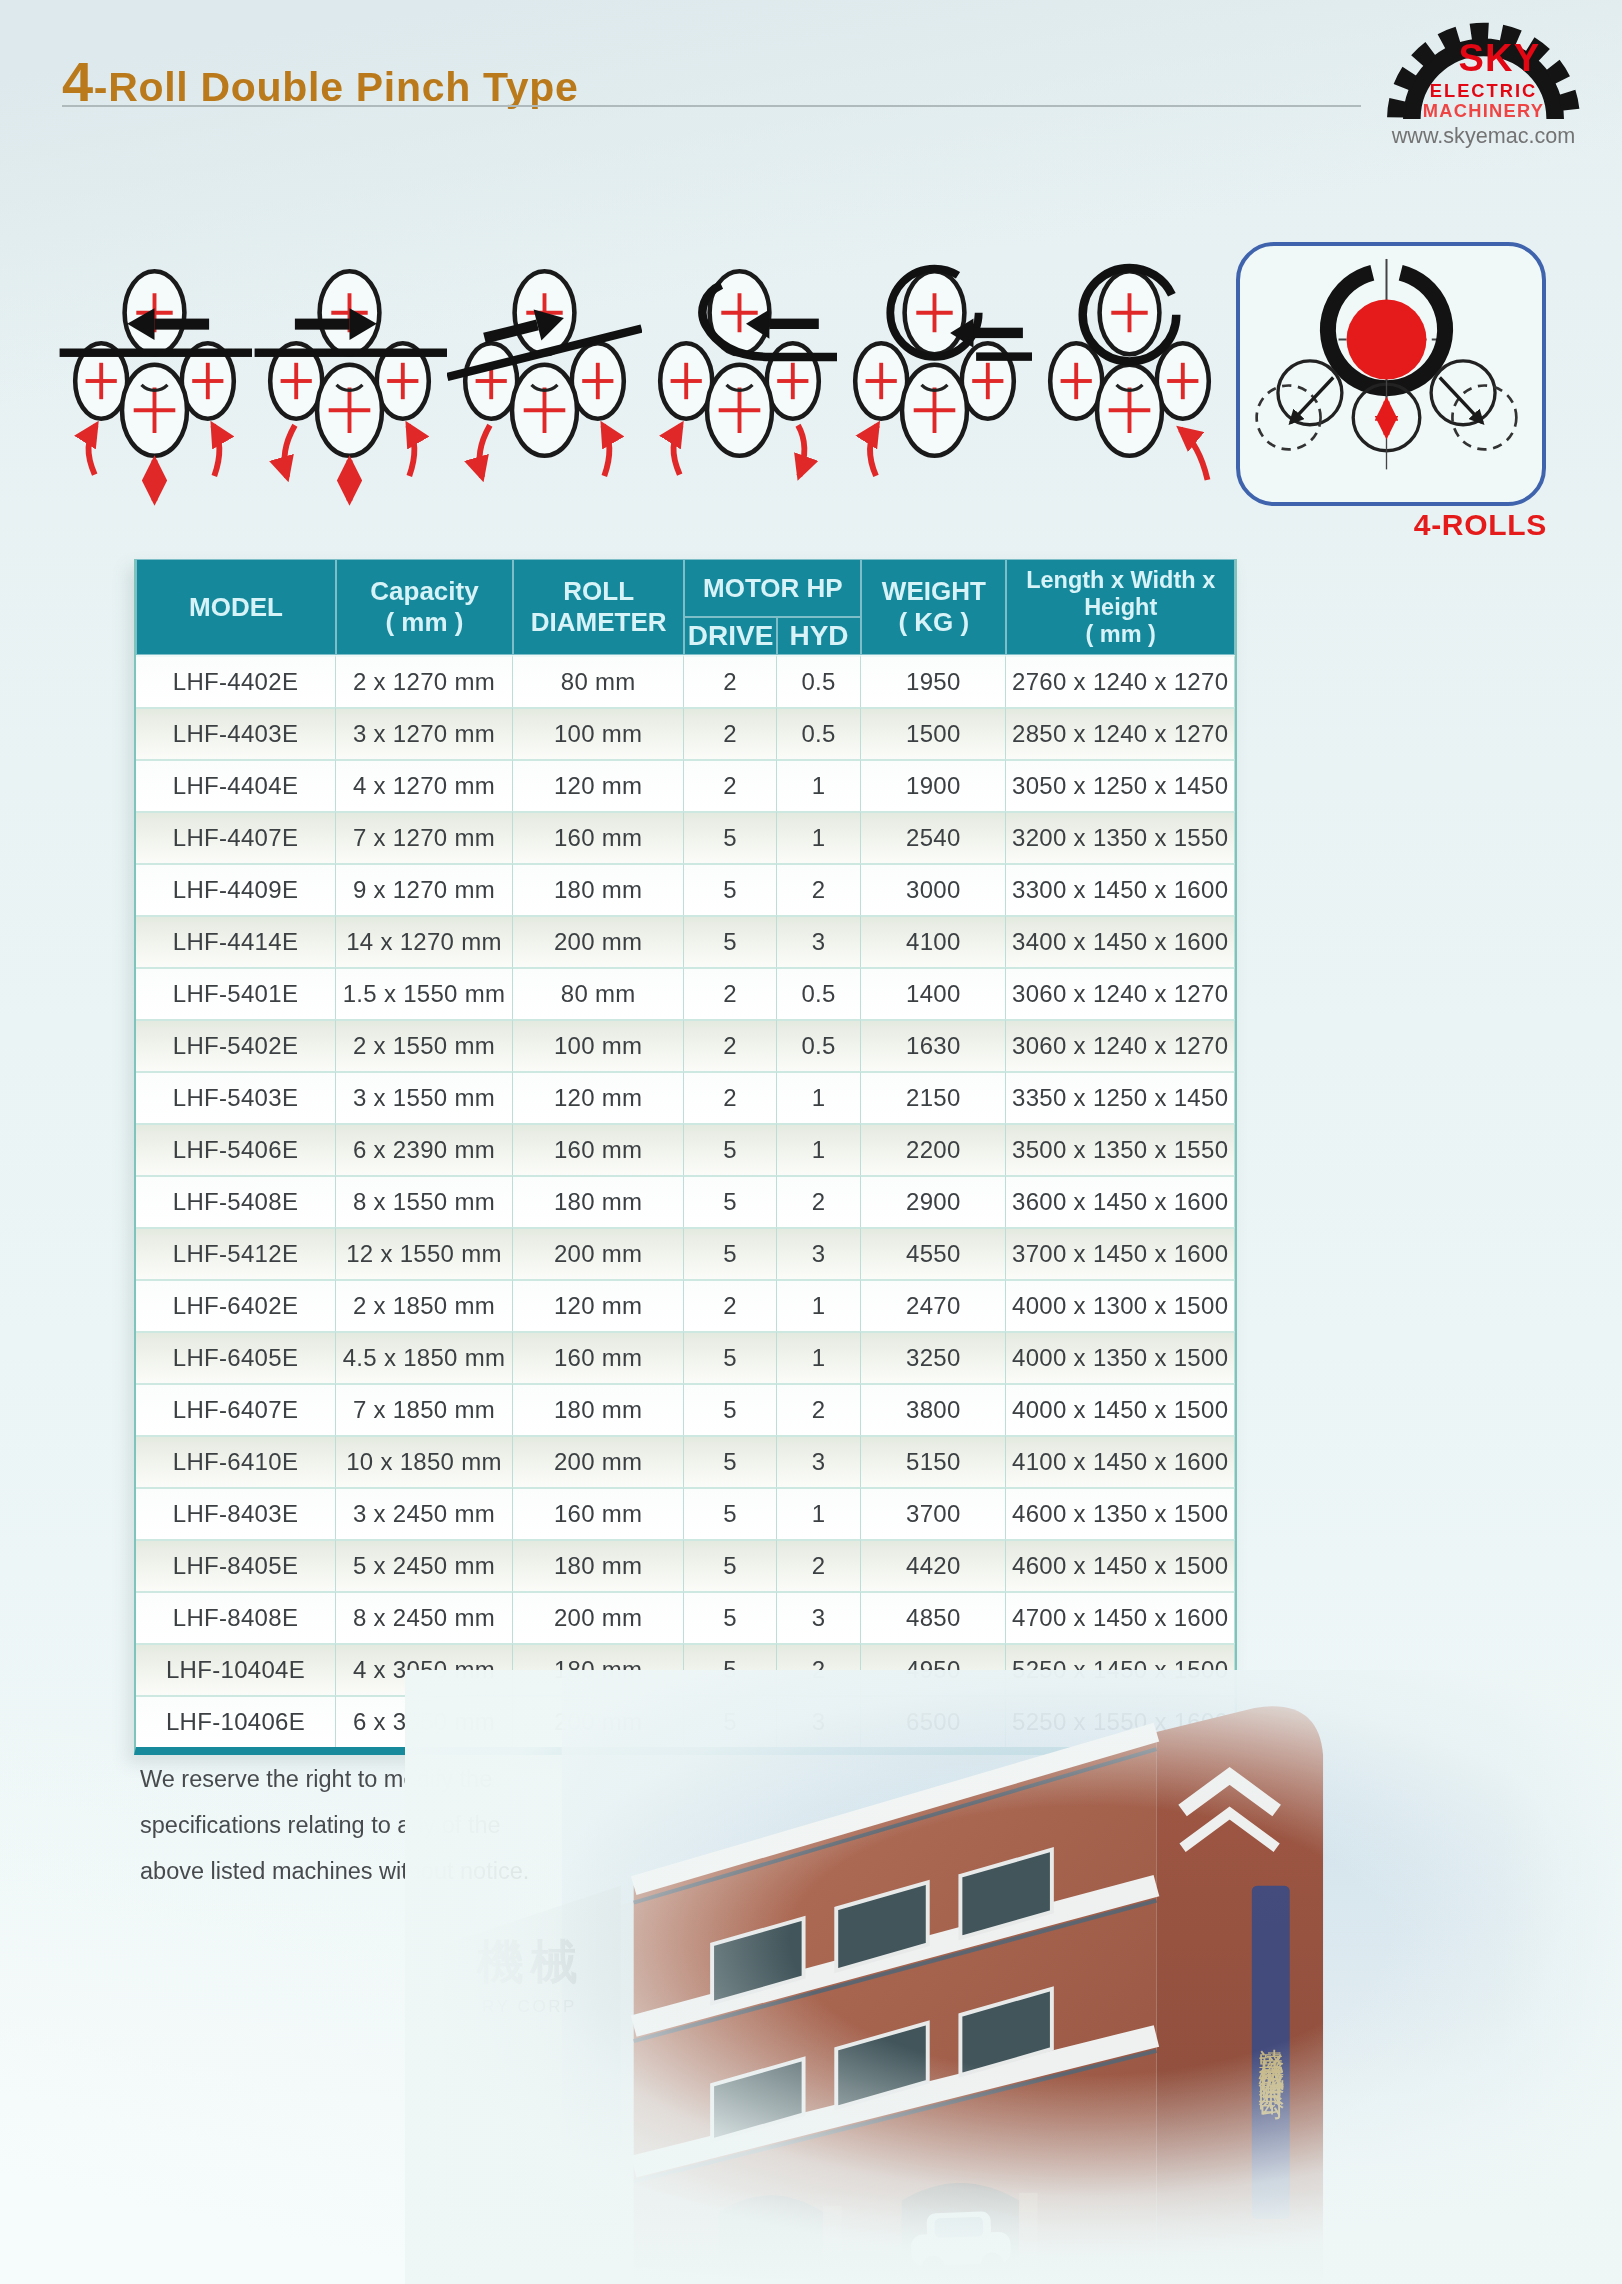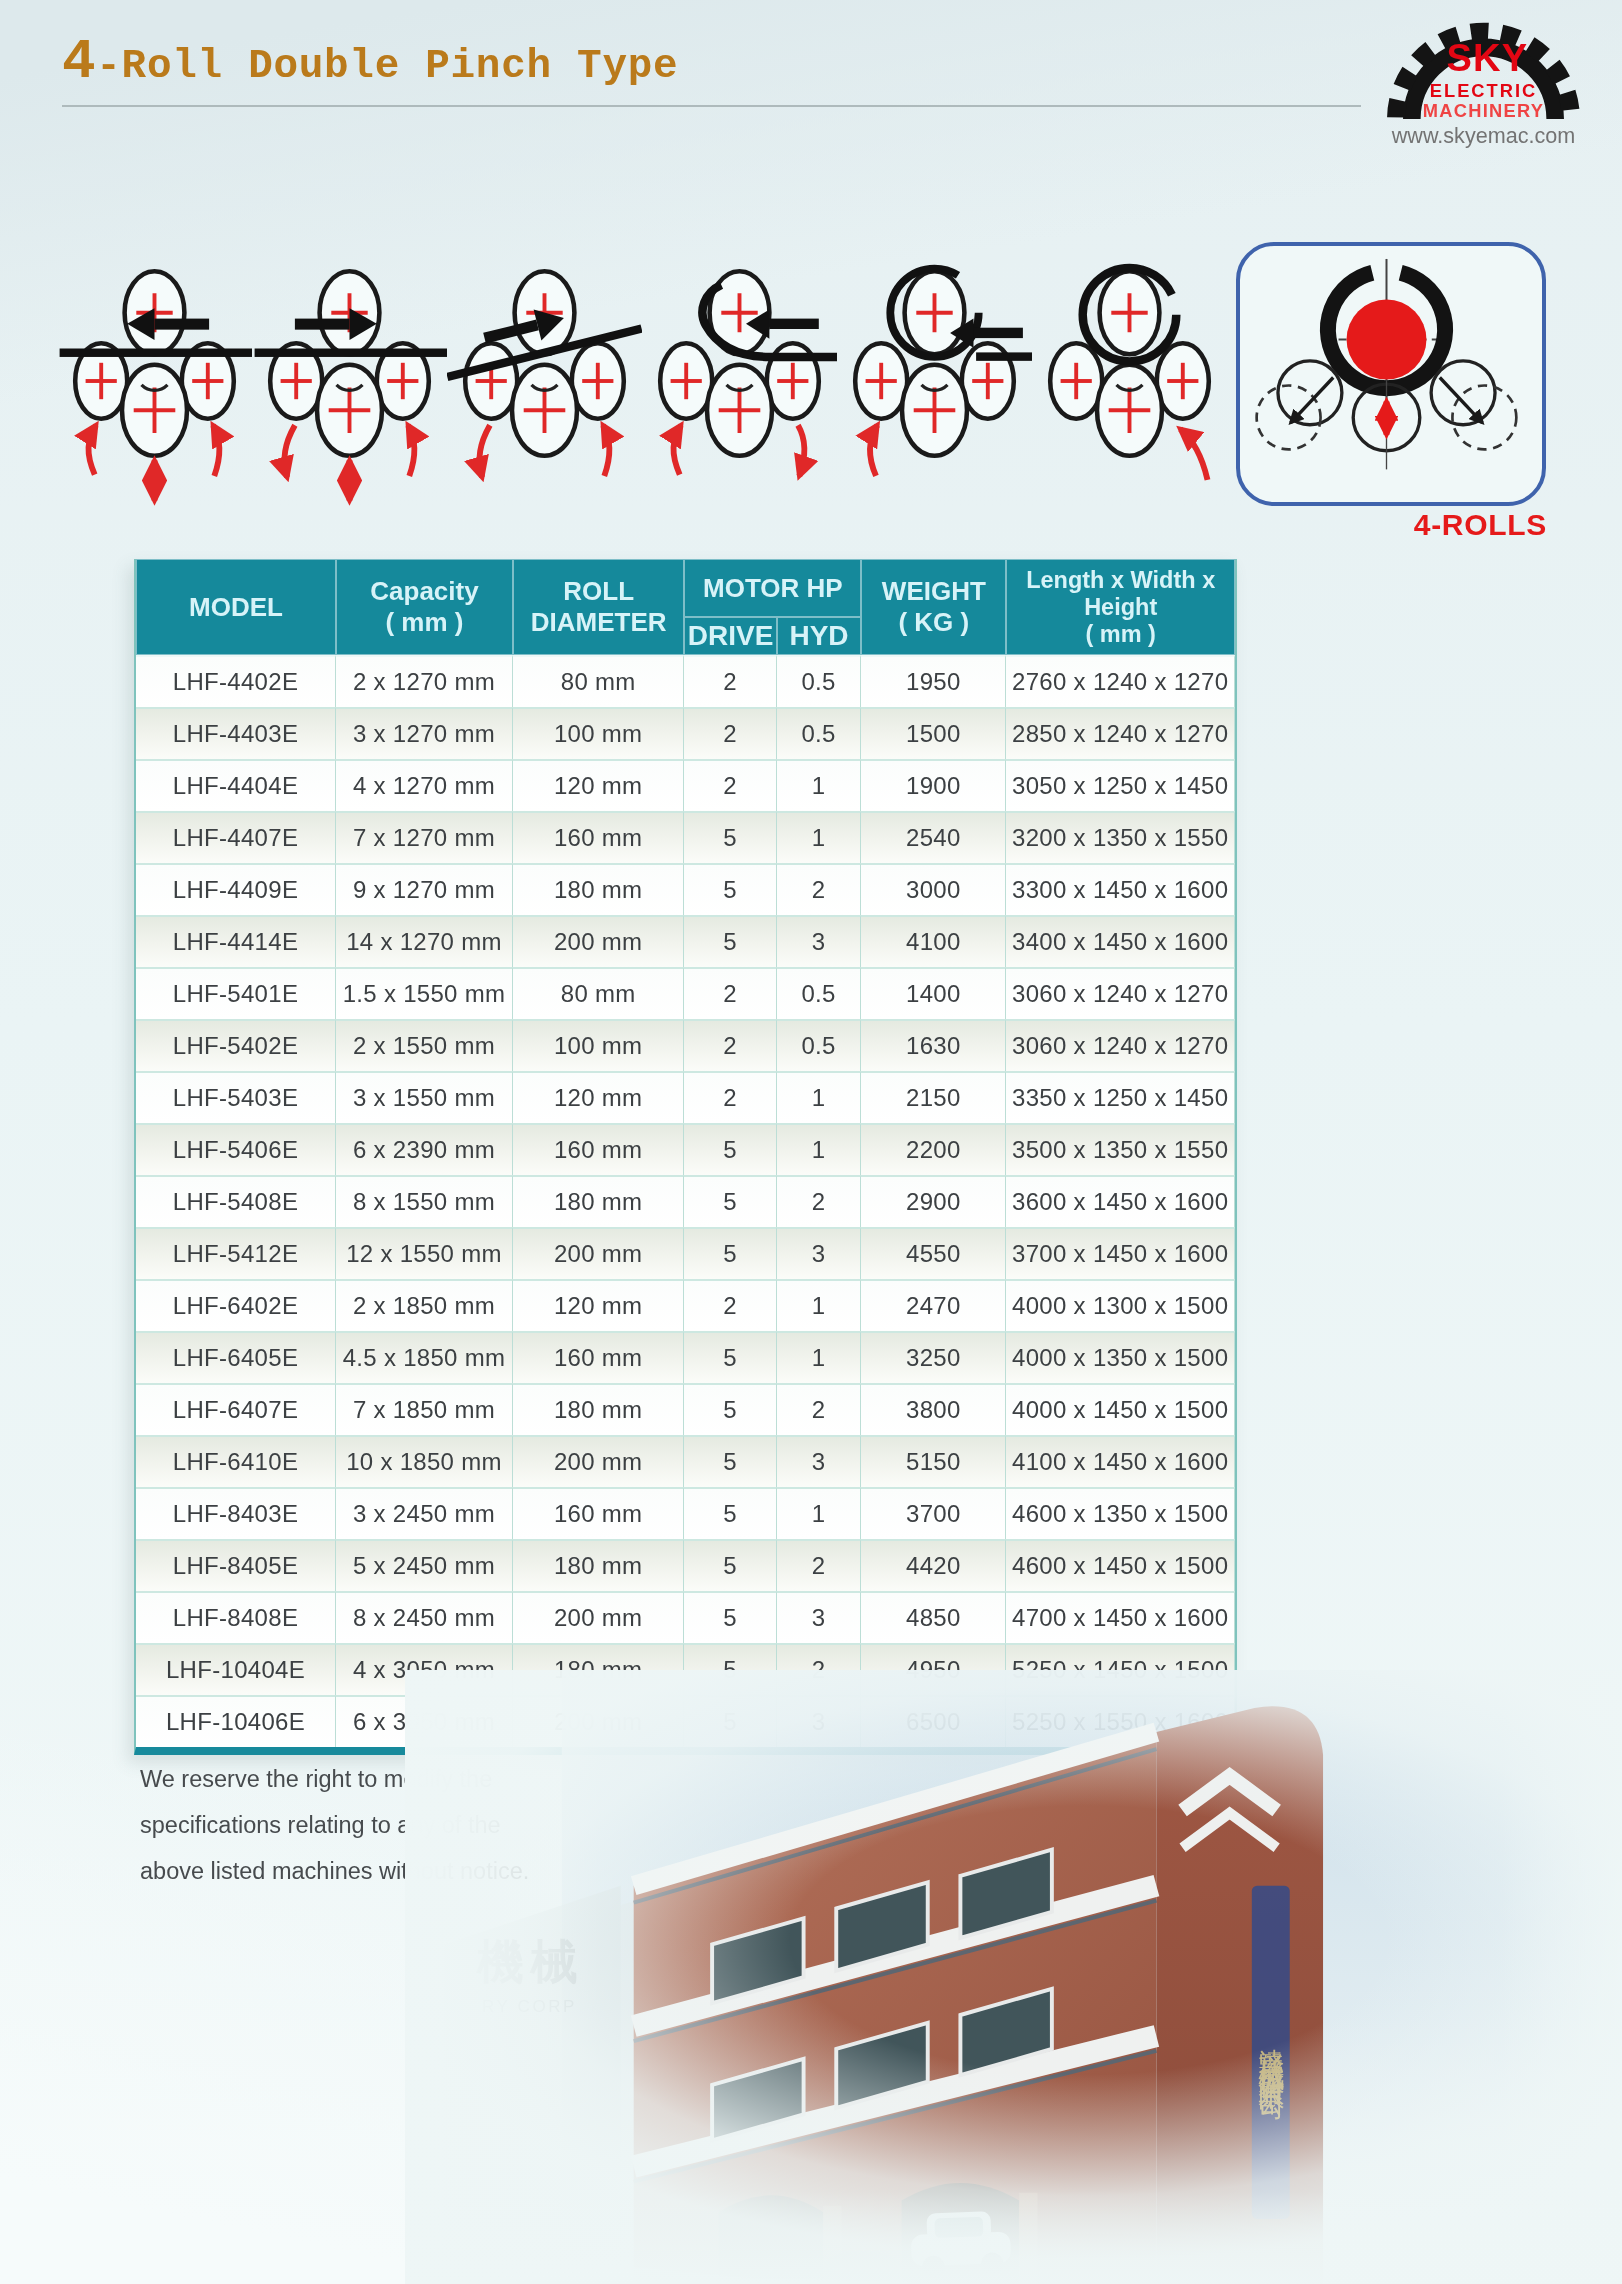--- a/index.html
+++ b/index.html
@@ -5,27 +5,27 @@
   html,body{margin:0;padding:0;}
   body{
     width:1623px;height:2284px;position:relative;overflow:hidden;
     font-family:"Liberation Sans", sans-serif;
     background:linear-gradient(180deg,#e6f0f2 0%,#eaf4f5 45%,#f1f8f8 100%);
   }
   .bg-band{position:absolute;inset:0;pointer-events:none;
     background:linear-gradient(171deg,#dde9ec 3%,rgba(221,233,236,0) 16%),
                linear-gradient(12deg,#f6fbfb 4%,rgba(246,251,251,0) 22%);}
   
-  .title{position:absolute;left:62px;top:30px;color:#ba7a1b;font-weight:bold;white-space:nowrap;font-family:Liberation Mono, monospace;}
+  .title{position:absolute;left:62px;top:49px;color:#ba7a1b;font-weight:bold;white-space:nowrap;}
   .title .num{font-size:56px;letter-spacing:0.7px;}
   .title .rest{font-size:41px;letter-spacing:0.7px;}
   .title-rule{position:absolute;left:62px;top:105px;width:1299px;height:2px;background:#aebabc;}
   .logo{position:absolute;left:1369px;top:6.5px;width:229px;height:147px;}
   .logo svg{position:absolute;left:0;top:0;}
-  .logo .brand{position:absolute;left:4px;top:30px;width:100%;text-align:center;
+  .logo .brand{position:absolute;left:16px;top:30px;width:100%;text-align:center;
     color:#e30613;font-weight:bold;font-size:38px;letter-spacing:1.3px;}
   .logo .l2{position:absolute;left:0;top:73px;width:100%;text-align:center;
     color:#e30613;font-weight:bold;font-size:18.3px;letter-spacing:2px;}
   .logo .l3{position:absolute;left:0;top:93px;width:100%;text-align:center;
     color:#ef4444;font-weight:bold;font-size:18.3px;letter-spacing:1.3px;}
   .logo .web{position:absolute;left:-13px;top:116px;width:255px;text-align:center;
     color:#737373;font-size:21.6px;}
   
   .stages{position:absolute;left:57px;top:247px;width:1169px;height:274px;display:flex;}
   .stages svg{flex:0 0 195px;height:268px;}

